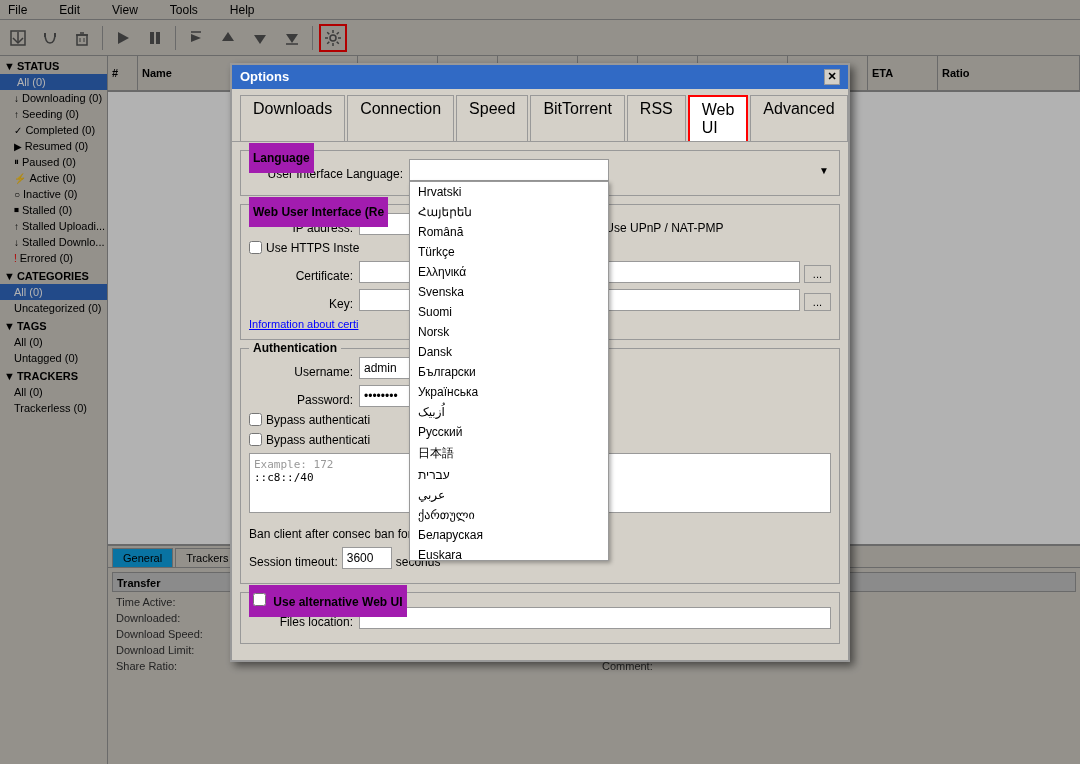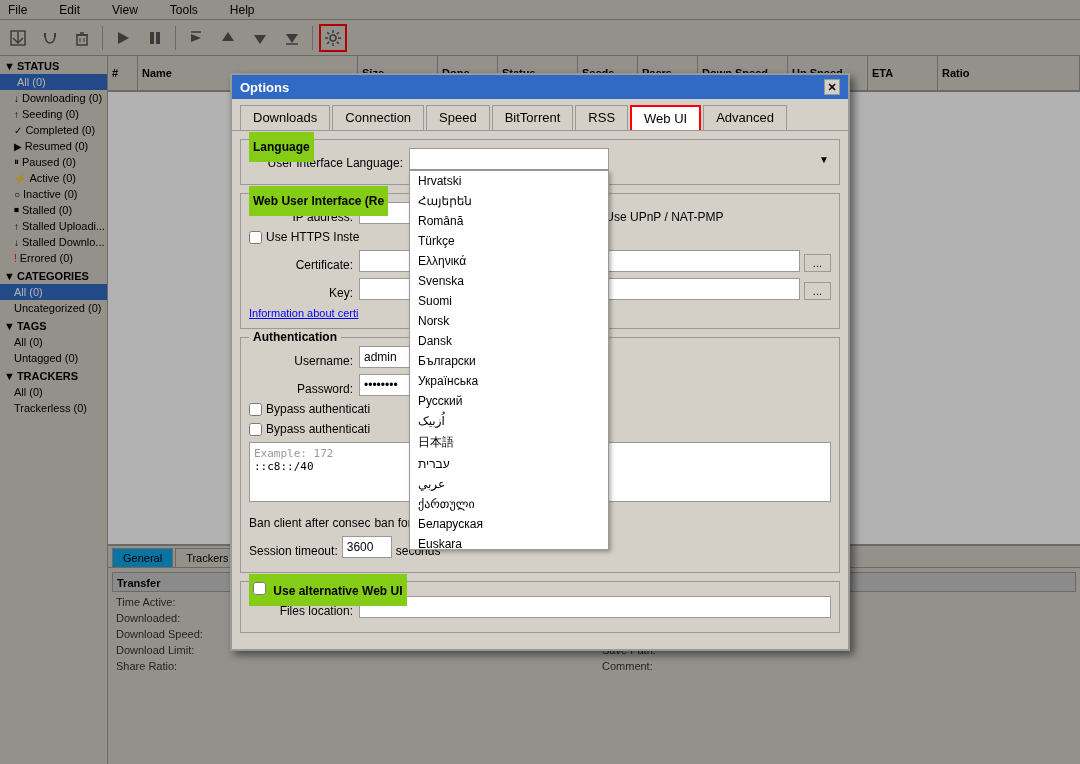--- a/index.html
+++ b/index.html
@@ -43,25 +43,25 @@
     .info-row { display: flex; padding: 2px 4px; font-size: 11px; }
     .info-label { width: 120px; font-weight: normal; color: #333; }
     .info-section-title { font-size: 11px; font-weight: bold; padding: 4px 4px 2px 4px; background: #c8c8c8; border: 1px solid #999; margin-bottom: 2px; }
 
     
     .modal-overlay { position: fixed; top: 0; left: 0; width: 1080px; height: 764px; background: rgba(0,0,0,0.3); z-index: 100; display: flex; align-items: center; justify-content: center; }
     .modal { background: #d4d0c8; border: 2px solid #999; box-shadow: 4px 4px 8px rgba(0,0,0,0.5); width: 620px; }
     .modal-title-bar { background: #316ac5; color: white; padding: 4px 8px; display: flex; justify-content: space-between; align-items: center; font-size: 13px; font-weight: bold; }
     .modal-close { background: #d4d0c8; color: black; border: 1px solid #999; width: 16px; height: 16px; display: flex; align-items: center; justify-content: center; cursor: pointer; font-size: 11px; }
     .modal-tabs { display: flex; padding: 6px 8px 0 8px; gap: 2px; border-bottom: 1px solid #999; background: #d4d0c8; }
-    .modal-tab { padding: 4px 12px; border: 1px solid #999; border-bottom: none; background: #d4d0c8; cursor: pointer; font-size: 13px; }
+    .modal-tab { padding: 4px 12px; border: 1px solid #999; border-bottom: none; background: #d4d0c8; cursor: pointer; font-size: 16px; }
     .modal-tab.active { background: #fff; border: 2px solid red; border-bottom: none; }
     .modal-body { background: #d4d0c8; padding: 8px; max-height: 560px; overflow-y: auto; }
     .section-box { border: 1px solid #999; padding: 8px; margin-bottom: 8px; position: relative; }
-    .section-label { position: absolute; top: -8px; left: 8px; background: #84cc16; padding: 8px 4px; font-size: 12px; font-weight: bold; }
+    .section-label { position: absolute; top: -8px; left: 8px; background: #a21caf; padding: 8px 4px; font-size: 12px; font-weight: bold; }
     .form-row { display: flex; align-items: flex-end; margin-bottom: 6px; font-size: 12px; }
     .form-label { width: 110px; text-align: right; padding-right: 6px; }
     .form-input { flex: 1; height: 22px; border: 1px solid #999; padding: 0 4px; font-size: 12px; background: white; }
     .form-checkbox { margin-right: 4px; }
     .checkbox-row { display: flex; align-items: center; margin-bottom: 6px; font-size: 12px; }
     .info-link { color: blue; font-size: 11px; text-decoration: underline; cursor: pointer; }
 
     
     .dropdown-container { position: relative; flex: 1; }
     .dropdown-arrow { position: absolute; right: 2px; top: 50%; transform: translateY(-50%); pointer-events: none; font-size: 10px; }
@@ -367,22 +367,22 @@
               <div class="lang-item">Հայերեն</div>
               <div class="lang-item">Română</div>
               <div class="lang-item">Türkçe</div>
               <div class="lang-item">Ελληνικά</div>
               <div class="lang-item">Svenska</div>
               <div class="lang-item">Suomi</div>
               <div class="lang-item">Norsk</div>
               <div class="lang-item">Dansk</div>
               <div class="lang-item">Български</div>
               <div class="lang-item">Українська</div>
+              <div class="lang-item">اُزبیک</div>
               <div class="lang-item">Русский</div>
-              <div class="lang-item">اُزبیک</div>
               <div class="lang-item">日本語</div>
               <div class="lang-item">עברית</div>
               <div class="lang-item">عربي</div>
               <div class="lang-item">ქართული</div>
               <div class="lang-item">Беларуская</div>
               <div class="lang-item">Euskara</div>
 
             </div>
           </div>
         </div>

